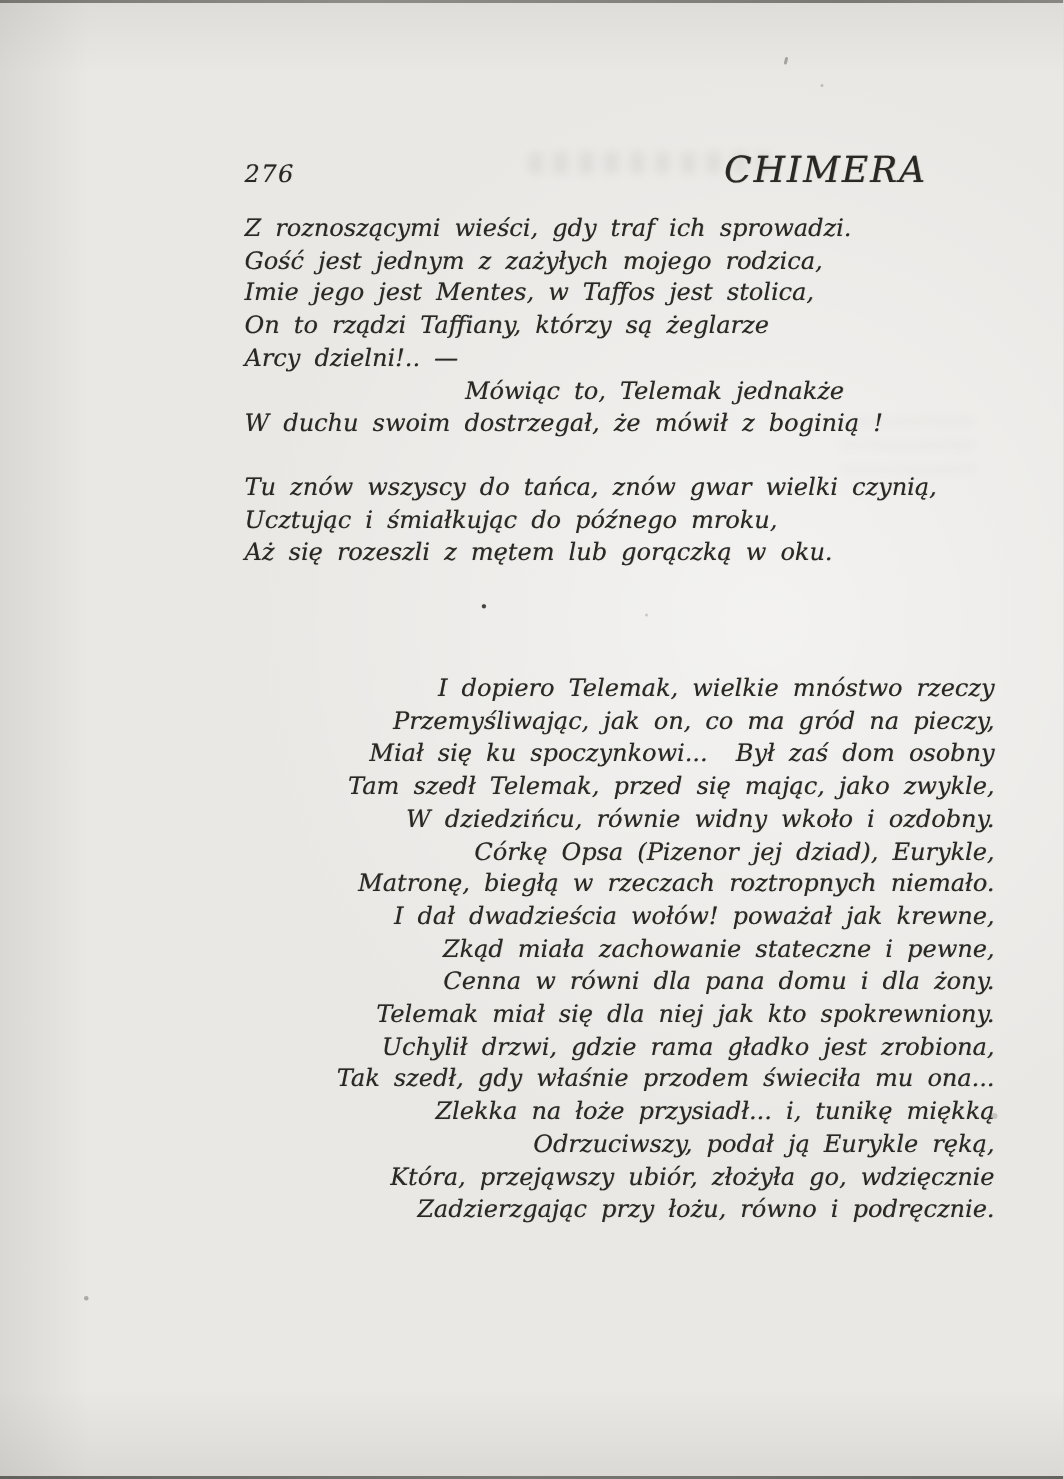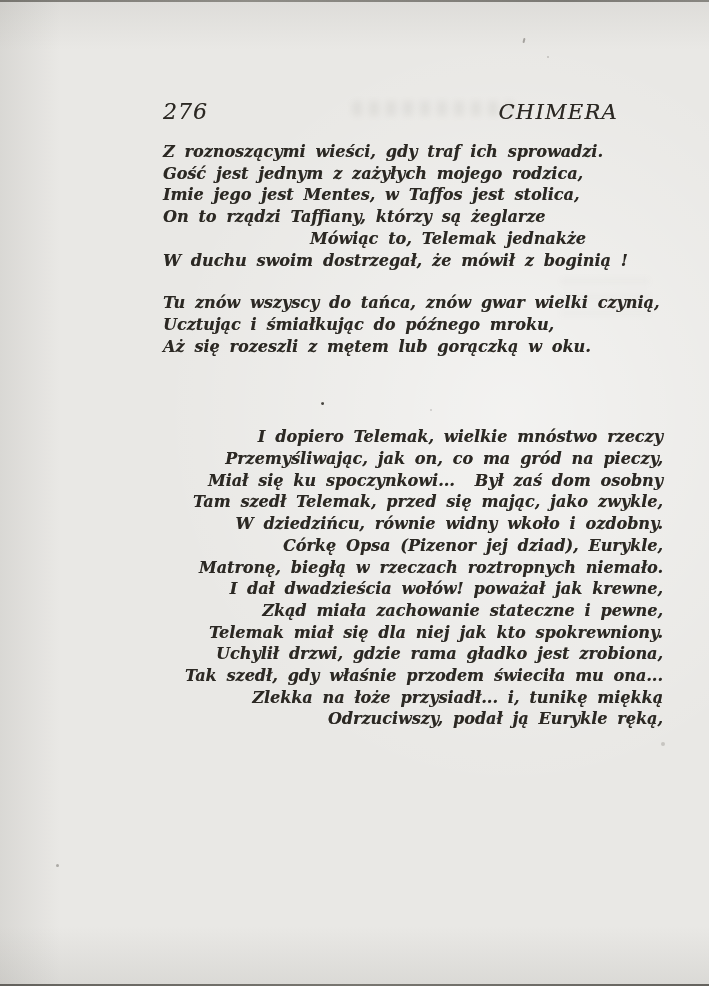--- a/index.html
+++ b/index.html
@@ -23,34 +23,33 @@
   }
   .edge{position:absolute;left:0;right:0;}
   .edge-top{top:0;height:2px;background:linear-gradient(90deg,#5a5852,#74726b 35%,#5a5852 80%,#6c6a64);opacity:.75;}
   .edge-bottom{bottom:0;height:2px;background:linear-gradient(90deg,#504e49,#67655f 50%,#504e49);opacity:.85;}
 
   .running-head{
     position:absolute;top:99px;left:163px;width:455px;
     display:flex;justify-content:space-between;align-items:baseline;
   }
   .page-number{
-    font-size:22px;letter-spacing:1px;
+    font-size:16px;letter-spacing:1px;
     text-shadow:0.2px 0.3px 0.5px rgba(43,40,35,.55);
   }
   .header-title{
-    font-size:21px;letter-spacing:1.3px;
+    font-size:24px;letter-spacing:1.3px;
     text-shadow:0.3px 0.3px 0.6px rgba(43,40,35,.65);
   }
 
   .poem{
     position:absolute;top:141px;left:163px;right:46px;
     font-size:16px;line-height:21.7px;
     word-spacing:0.27em;
     text-shadow:0.2px 0.3px 0.45px rgba(43,40,35,.55);
-    font-weight:bold;
   }
   .poem-line{white-space:pre;}
   .stanza + .stanza{margin-top:21px;}
   .stanza--after-break{margin-top:69px !important;text-align:right;}
 
   .separator-dot{
     position:absolute;left:320px;top:391px;
     font-size:15px;font-style:normal;font-weight:bold;
     opacity:.85;
     text-shadow:0 0 .5px rgba(43,40,35,.6);
@@ -89,43 +88,47 @@
     <span class="page-number">276</span>
     <span class="header-title">CHIMERA</span>
   </div>
 
   <div class="poem">
       <div class="stanza">
         <div class="poem-line">Z roznoszącymi wieści, gdy traf ich sprowadzi.</div>
         <div class="poem-line">Gość jest jednym z zażyłych mojego rodzica,</div>
         <div class="poem-line">Imie jego jest Mentes, w Taffos jest stolica,</div>
         <div class="poem-line">On to rządzi Taffiany, którzy są żeglarze</div>
+        <div class="poem-line">Arcy dzielni!.. —</div>
         <div class="poem-line" style="padding-left: 147px;">Mówiąc to, Telemak jednakże</div>
         <div class="poem-line">W duchu swoim dostrzegał, że mówił z boginią !</div>
       </div>
       <div class="stanza">
         <div class="poem-line">Tu znów wszyscy do tańca, znów gwar wielki czynią,</div>
         <div class="poem-line">Ucztując i śmiałkując do późnego mroku,</div>
         <div class="poem-line">Aż się rozeszli z mętem lub gorączką w oku.</div>
       </div>
       <div class="stanza stanza--after-break">
         <div class="poem-line">I dopiero Telemak, wielkie mnóstwo rzeczy</div>
         <div class="poem-line">Przemyśliwając, jak on, co ma gród na pieczy,</div>
         <div class="poem-line">Miał się ku spoczynkowi...  Był zaś dom osobny</div>
         <div class="poem-line">Tam szedł Telemak, przed się mając, jako zwykle,</div>
         <div class="poem-line">W dziedzińcu, równie widny wkoło i ozdobny.</div>
         <div class="poem-line">Córkę Opsa (Pizenor jej dziad), Eurykle,</div>
         <div class="poem-line">Matronę, biegłą w rzeczach roztropnych niemało.</div>
         <div class="poem-line">I dał dwadzieścia wołów! poważał jak krewne,</div>
         <div class="poem-line">Zkąd miała zachowanie stateczne i pewne,</div>
+        <div class="poem-line">Cenna w równi dla pana domu i dla żony.</div>
         <div class="poem-line">Telemak miał się dla niej jak kto spokrewniony.</div>
         <div class="poem-line">Uchylił drzwi, gdzie rama gładko jest zrobiona,</div>
         <div class="poem-line">Tak szedł, gdy właśnie przodem świeciła mu ona...</div>
         <div class="poem-line">Zlekka na łoże przysiadł... i, tunikę miękką</div>
         <div class="poem-line">Odrzuciwszy, podał ją Eurykle ręką,</div>
+        <div class="poem-line">Która, przejąwszy ubiór, złożyła go, wdzięcznie</div>
+        <div class="poem-line">Zadzierzgając przy łożu, równo i podręcznie.</div>
       </div>
     </div>
 
   <span class="separator-dot">.</span>
 
   <span class="speck speck-1"></span>
   <span class="speck speck-2"></span>
   <span class="speck speck-3"></span>
   <span class="speck speck-4"></span>
   <span class="speck speck-5"></span>

